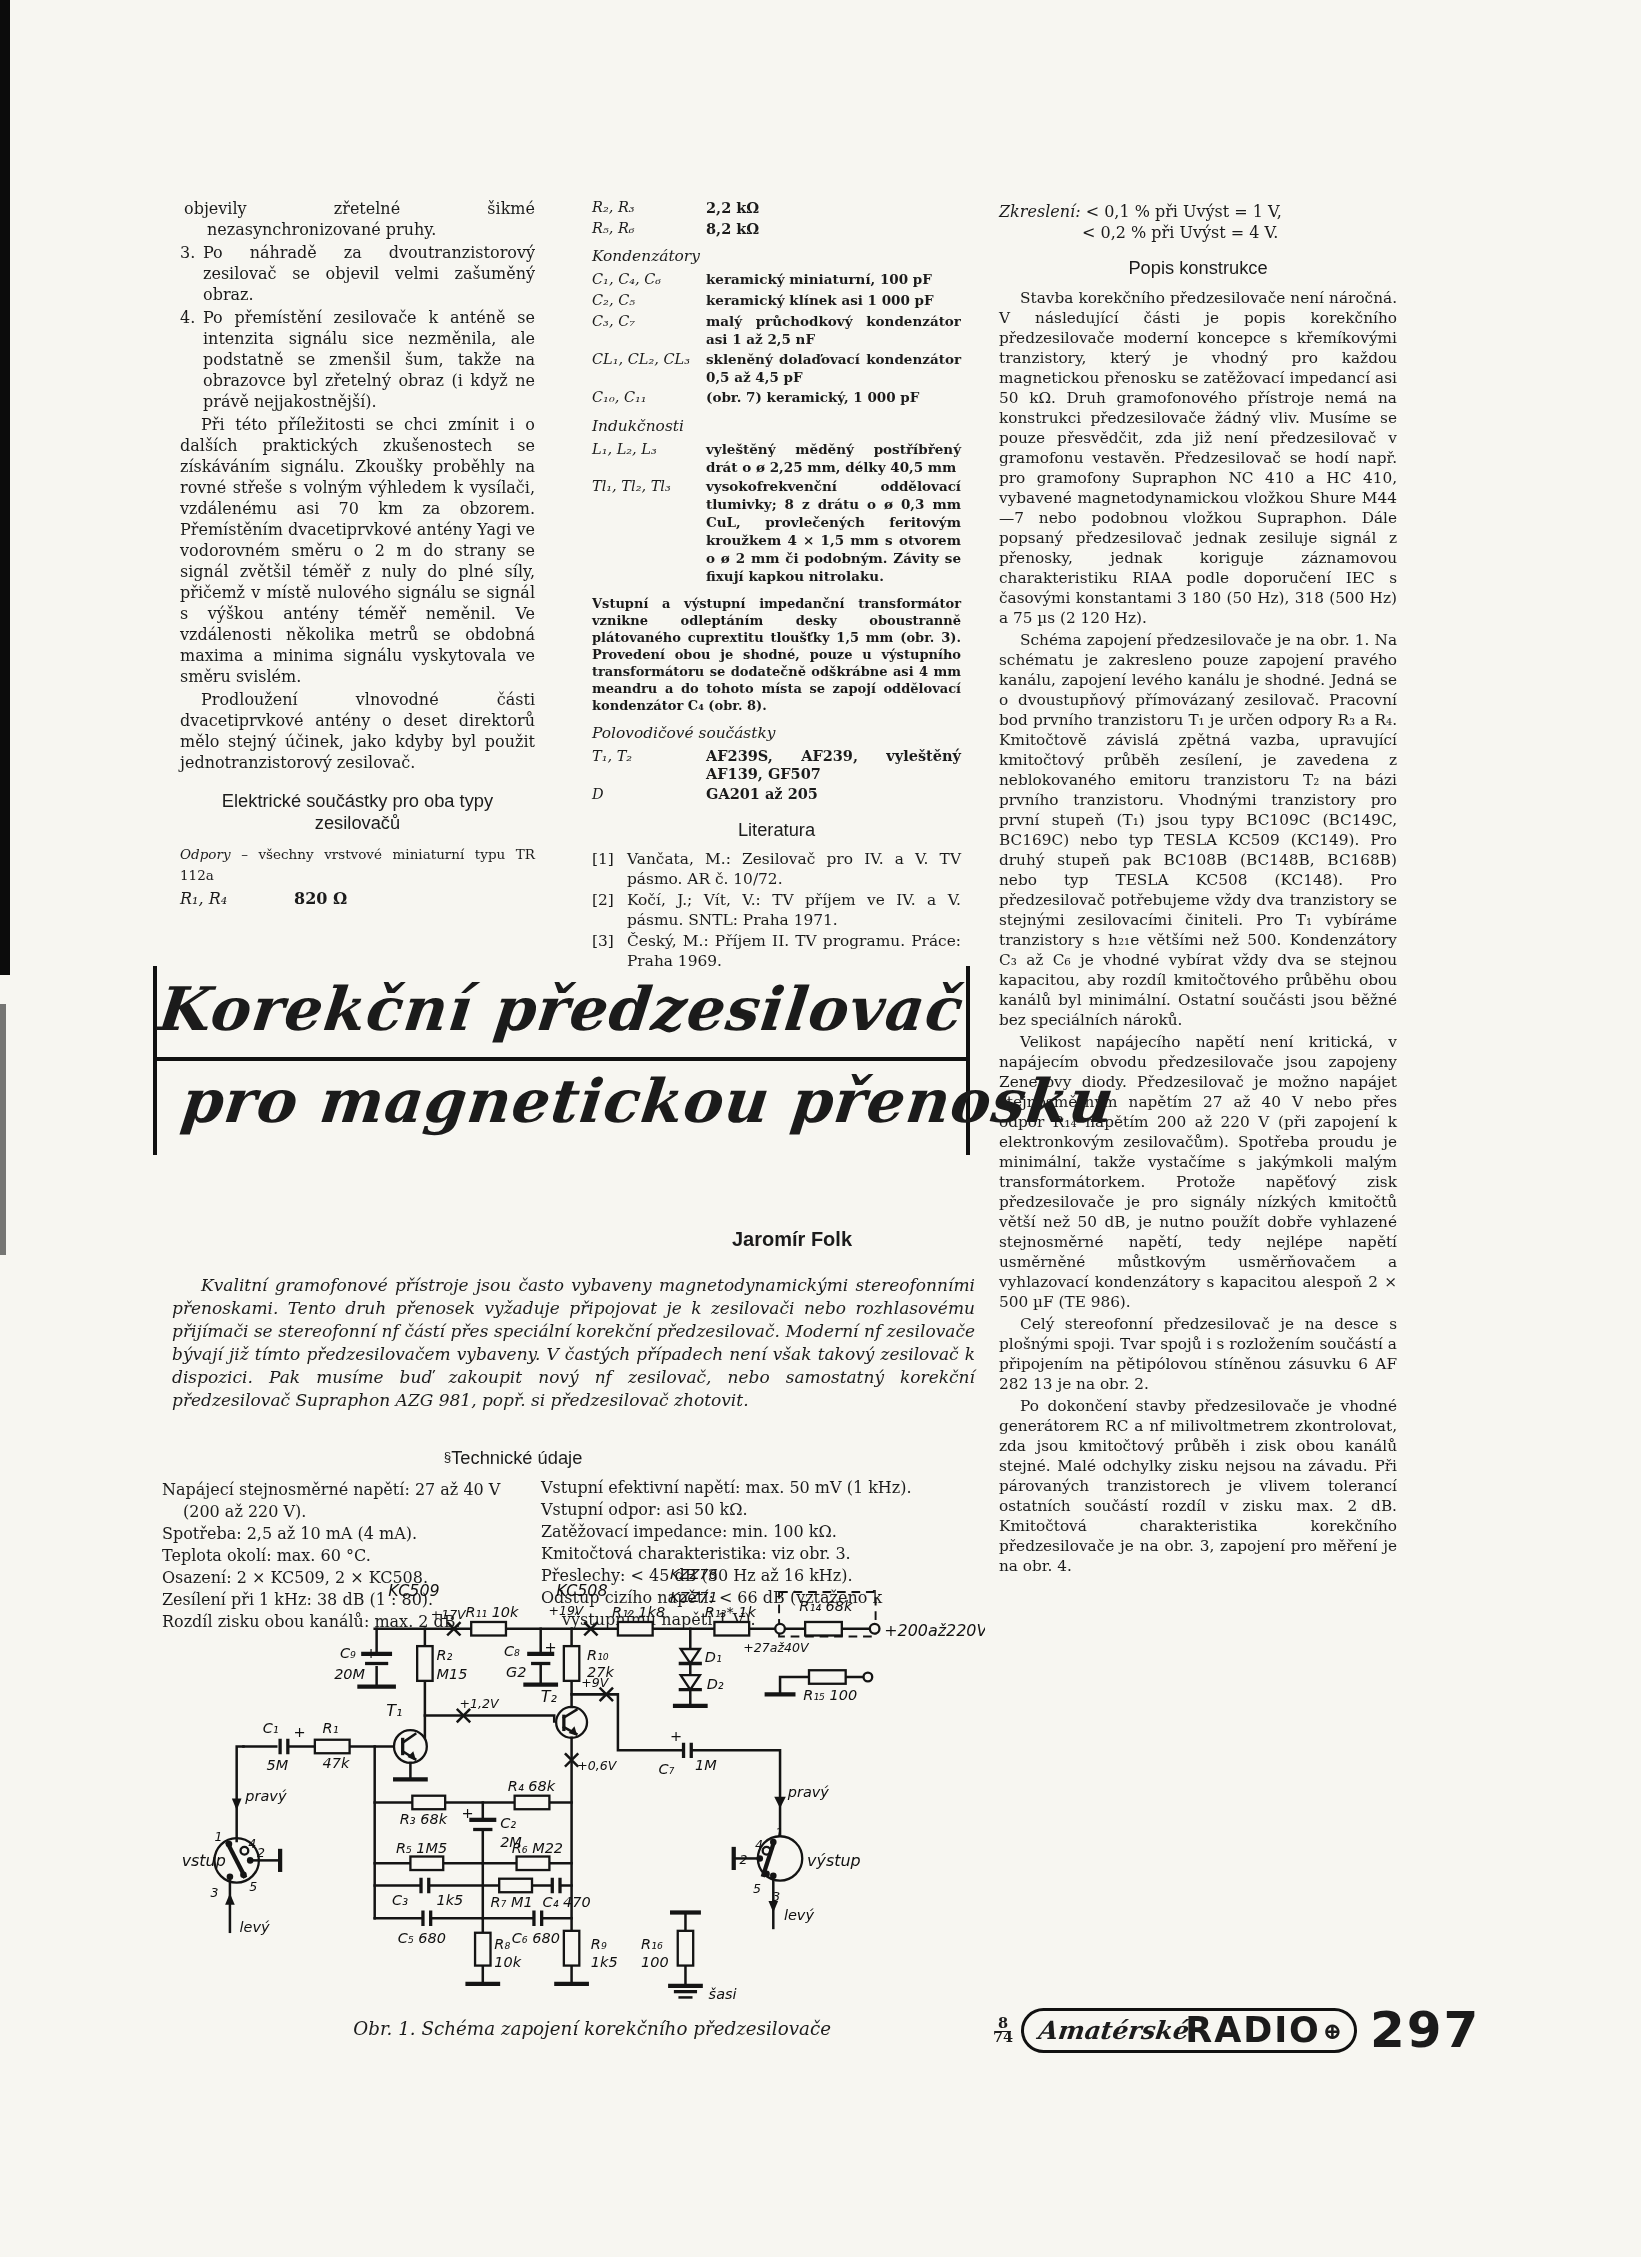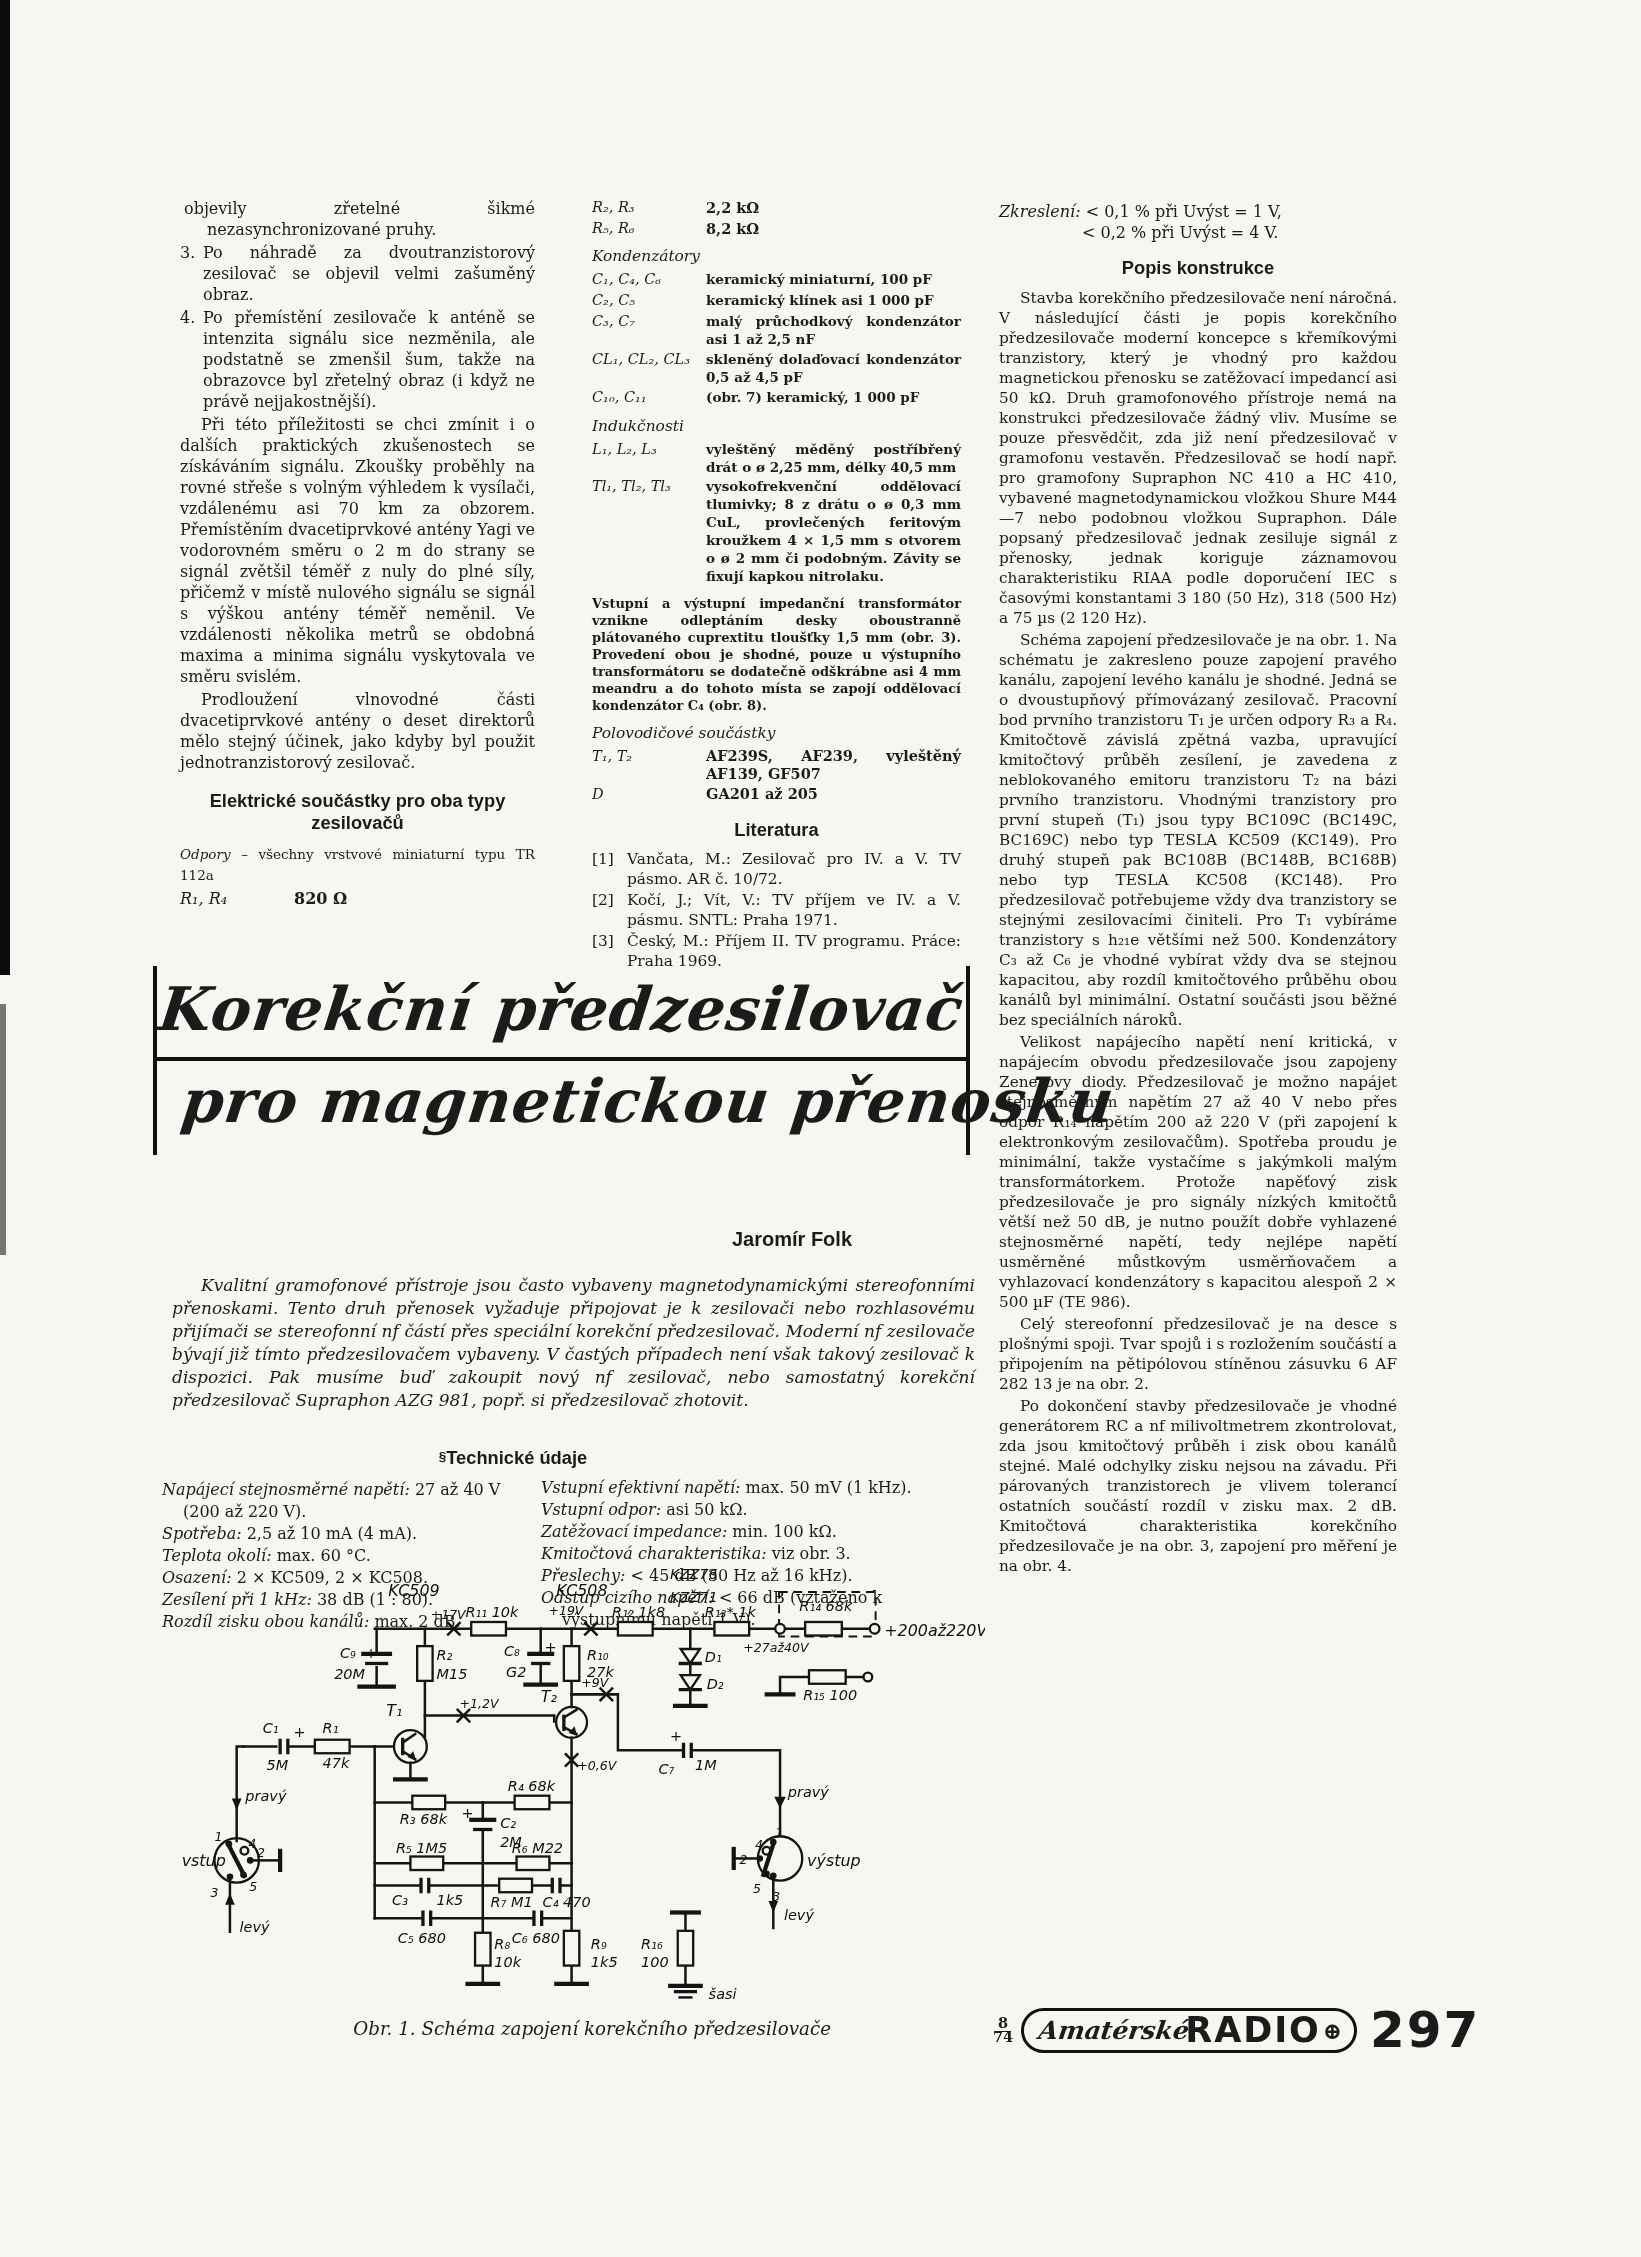--- a/index.html
+++ b/index.html
@@ -7,21 +7,21 @@
         font-family:"DejaVu Serif",serif;color:#1b1b1b;overflow:hidden;}
   .artifact{position:absolute;background:#0c0c0c;}
   .col{position:absolute;text-align:justify;}
   #col1{left:180px;top:198px;width:355px;font-size:16px;line-height:21px;}
   #col2{left:592px;top:196px;width:369px;font-size:14.5px;line-height:19px;}
   #col3{left:999px;top:201px;width:398px;font-size:15.3px;line-height:20px;height:1738px;}
   .hang{padding-left:23px;text-indent:-23px;}
   .num-item{display:flex;margin-top:1.9px;}
   .num-item .n{width:23px;flex:none;}
   .p-ind{text-indent:21px;margin-top:1.9px;}
-  .heading-sans{font-family:"Liberation Sans","DejaVu Sans",sans-serif;font-weight:700;
+  .heading-sans{font-family:"Liberation Sans","DejaVu Sans",sans-serif;font-weight:400;
         font-size:18.3px;text-align:center;line-height:22px;}
   #col1 .heading-sans{margin:17.4px 0 9.7px 0;}
   .small-note{font-size:13.5px;}
   .crow{display:flex;margin-top:1.9px;}
   .crow .ref{width:114px;flex:none;font-style:italic;}
   .crow .val{font-weight:600;}
   .crow .desc{flex:1;font-weight:600;font-size:13.5px;line-height:18px;}
   .subhead-i{font-style:italic;margin:9.7px 0 3.9px 0;font-size:15.4px;}
   .trafo{font-size:13px;line-height:17px;font-weight:600;margin-top:9.7px;}
   #lit-heading{margin:15.4px 0 7.7px 0;}
@@ -42,21 +42,21 @@
   #title-l2{top:100px;padding-left:25px;}
   #author{position:absolute;left:174px;top:1228px;width:1236px;text-align:center;
      font-family:"Liberation Sans","DejaVu Sans",sans-serif;font-weight:700;font-size:20px;}
   #lead{position:absolute;left:172px;top:1274px;width:803px;font-style:italic;
      font-size:17px;line-height:23px;text-align:justify;}
   #lead .fi{text-indent:29px;display:block;}
   #tech-heading{position:absolute;left:320px;top:1446px;width:386px;}
   #tech-left{position:absolute;left:162px;top:1479px;width:378px;}
   #tech-right{position:absolute;left:541px;top:1477px;width:436px;}
   .spec{font-size:16px;line-height:22px;padding-left:21px;text-indent:-21px;}
-  .spec .lab{font-style:italic;}
+  .spec .lab{}
   
   #schematic{position:absolute;left:135px;top:1511px;width:850px;height:526px;}
   .w{stroke:#141414;stroke-width:2.6;fill:none;stroke-linecap:square;}
   .w3{stroke:#141414;stroke-width:3.4;fill:none;stroke-linecap:butt;}
   .w4{stroke:#141414;stroke-width:4.4;fill:none;stroke-linecap:butt;}
   .comp{fill:#f7f6f1;stroke:#141414;stroke-width:2.4;}
   .dash{fill:none;stroke:#141414;stroke-width:2;stroke-dasharray:9 6;}
   .dot{fill:#141414;stroke:none;}
   .sl{font-family:"DejaVu Sans",sans-serif;font-style:italic;font-size:15px;fill:#101010;}
   .sl-lg{font-size:16.5px;}

